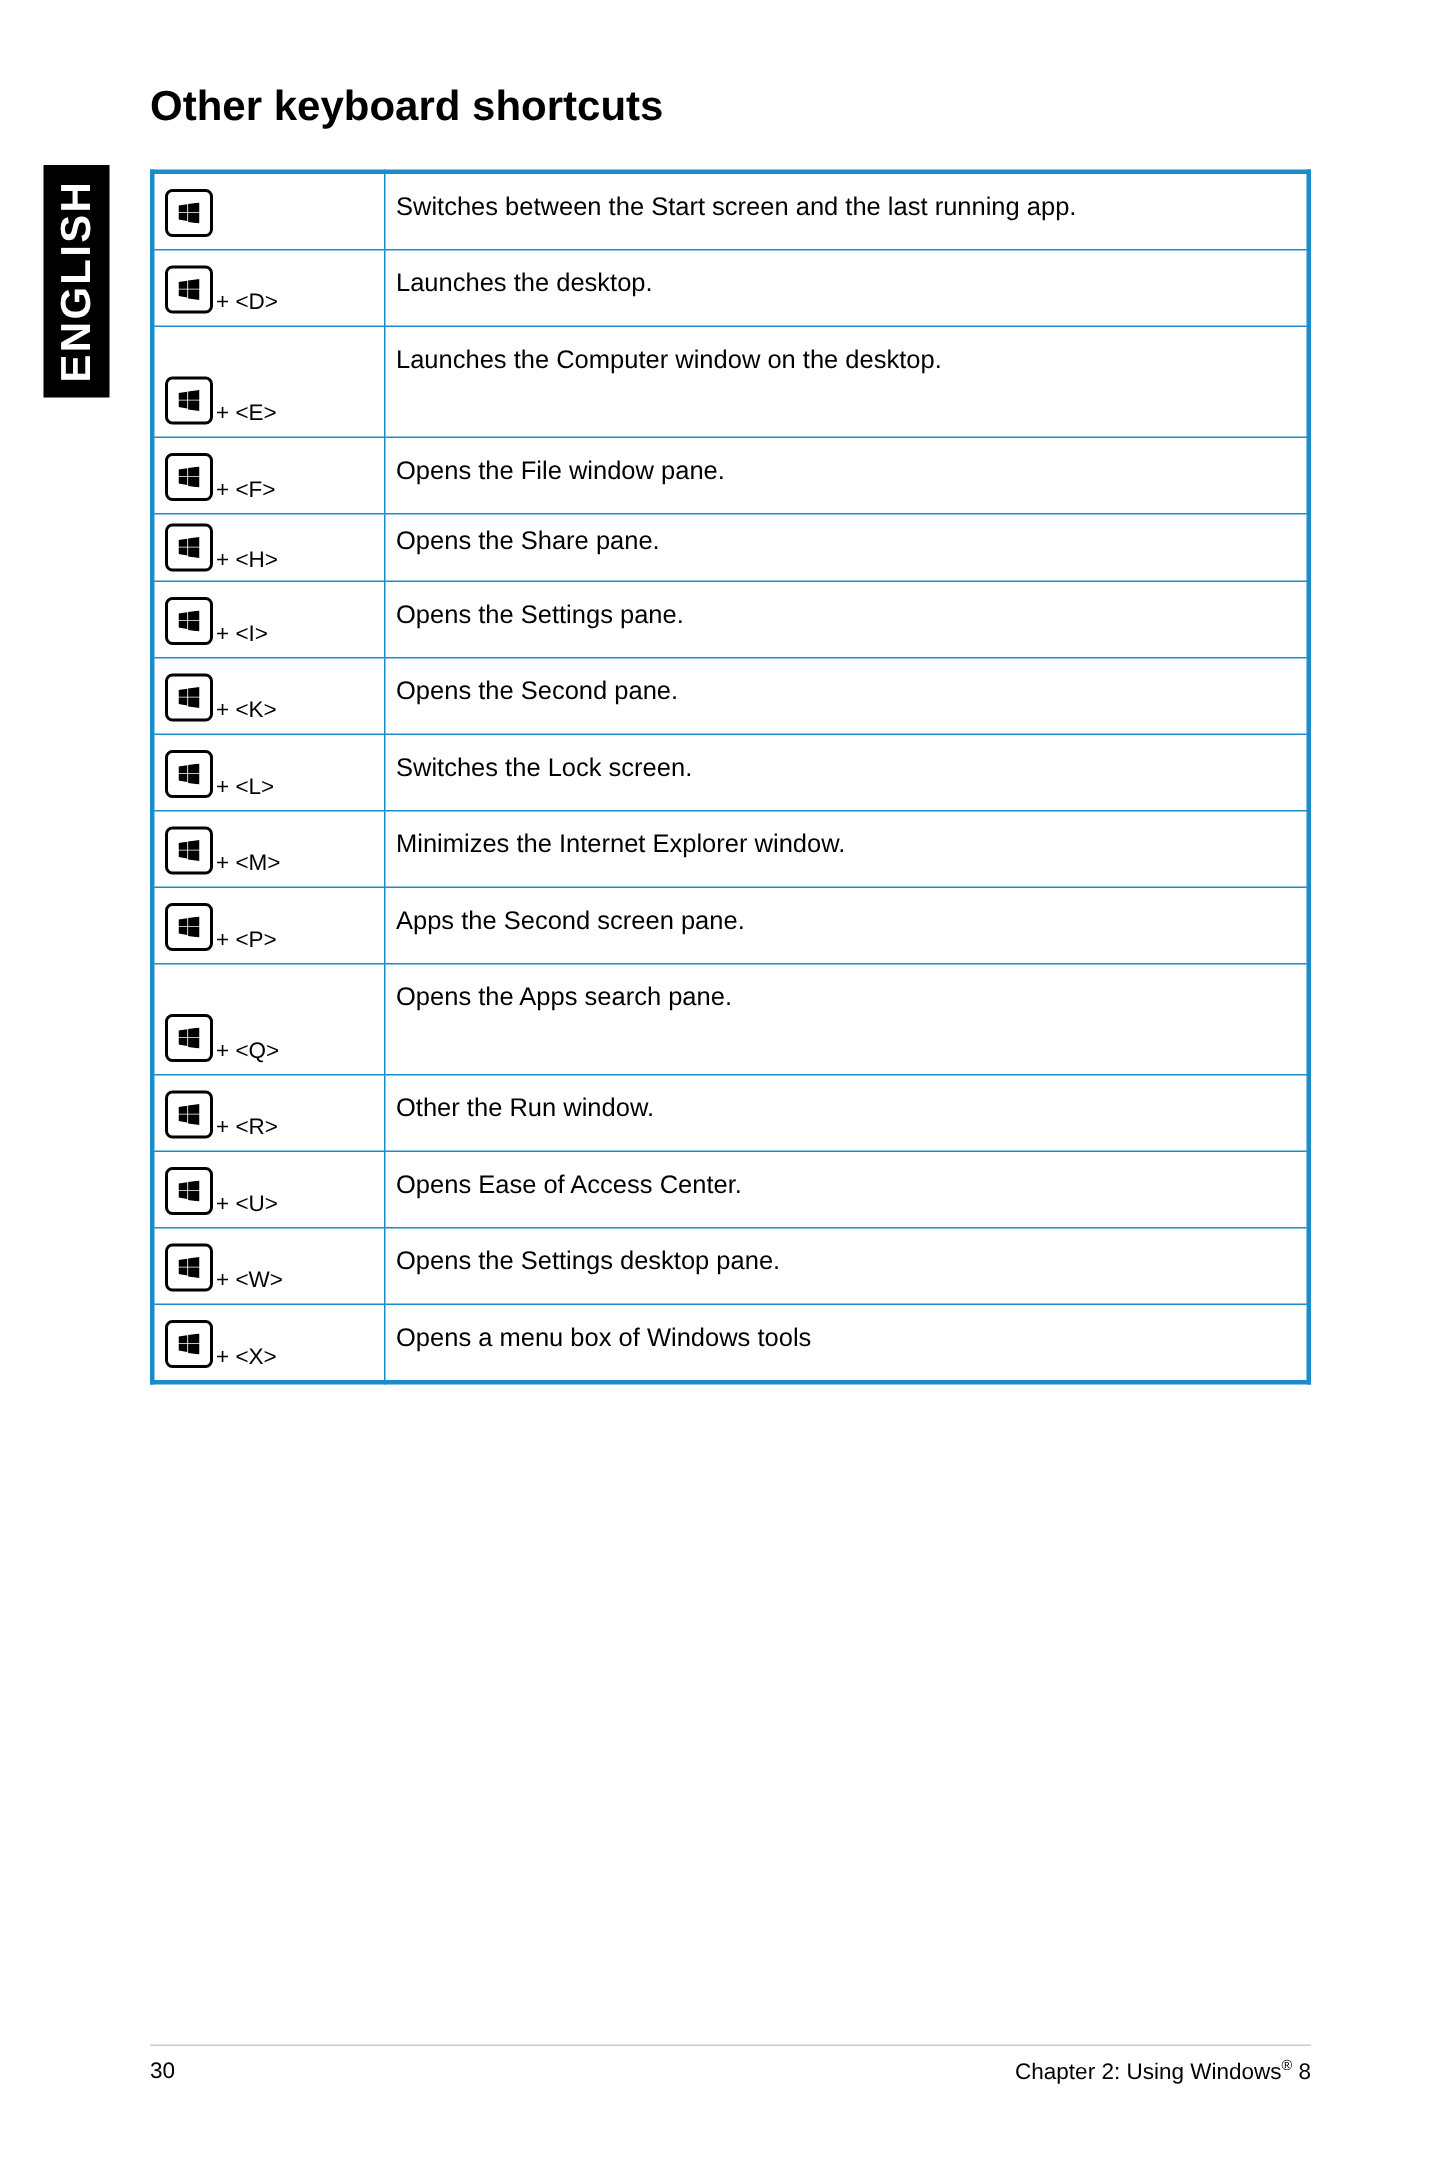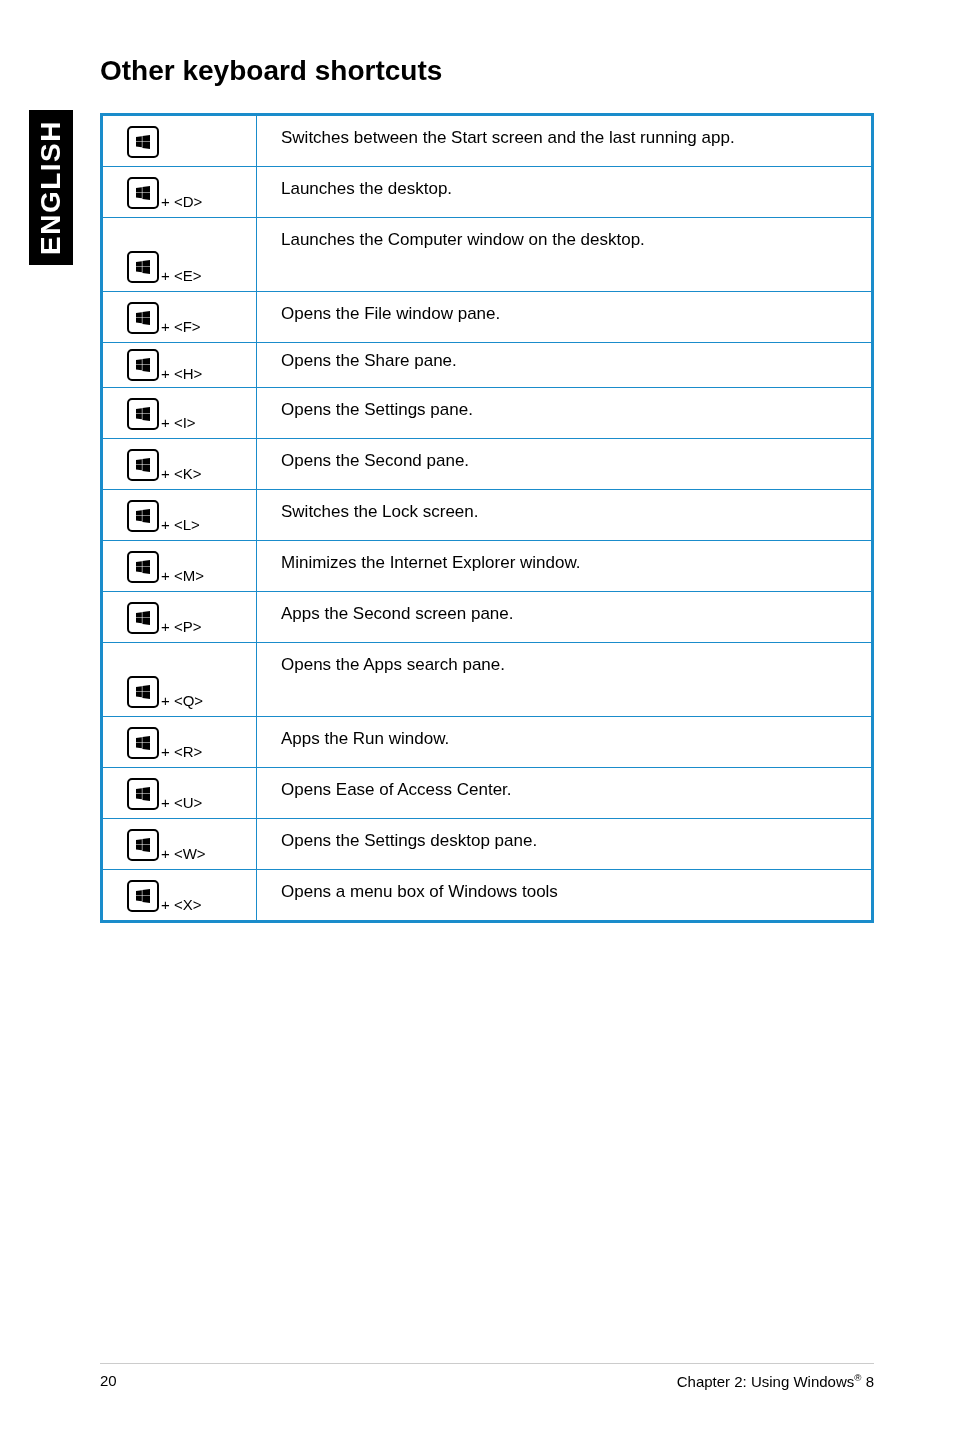--- a/index.html
+++ b/index.html
@@ -42,21 +42,21 @@
       margin-bottom: 18px;
     }
     sup { font-size: 0.65em; vertical-align: super; }
     table.shortcuts {
       width: 100%;
       border-collapse: collapse;
       border: 3px solid #1a8ccb;
     }
     table.shortcuts td {
       border-bottom: 1px solid #1a8ccb;
-      padding: 10px 24px;
+      padding: 10px 7px;
       vertical-align: top;
       font-size: 17px;
     }
     table.shortcuts tr:last-child td { border-bottom: none; }
     table.shortcuts td.key-col {
       width: 155px;
       border-right: 1px solid #1a8ccb;
       white-space: nowrap;
       vertical-align: bottom;
       padding-bottom: 8px;
@@ -178,21 +178,21 @@
         <tr class="tall">
           <td class="key-col"><span class="winkey"><svg viewBox="0 0 24 24" fill="#000">
                 <path d="M0 3.5 L10 2 L10 11 L0 11 Z M11 1.8 L24 0 L24 11 L11 11 Z M0 12 L10 12 L10 21 L0 19.5 Z M11 12 L24 12 L24 24 L11 22.2 Z"></path>
               </svg></span><span class="plus-combo"> + &lt;Q&gt;</span></td>
           <td class="desc-col">Opens the Apps search pane.</td>
         </tr>
         <tr>
           <td class="key-col"><span class="winkey"><svg viewBox="0 0 24 24" fill="#000">
                 <path d="M0 3.5 L10 2 L10 11 L0 11 Z M11 1.8 L24 0 L24 11 L11 11 Z M0 12 L10 12 L10 21 L0 19.5 Z M11 12 L24 12 L24 24 L11 22.2 Z"></path>
               </svg></span><span class="plus-combo"> + &lt;R&gt;</span></td>
-          <td class="desc-col">Apps the Run window.</td>
+          <td class="desc-col">Other the Run window.</td>
         </tr>
         <tr>
           <td class="key-col"><span class="winkey"><svg viewBox="0 0 24 24" fill="#000">
                 <path d="M0 3.5 L10 2 L10 11 L0 11 Z M11 1.8 L24 0 L24 11 L11 11 Z M0 12 L10 12 L10 21 L0 19.5 Z M11 12 L24 12 L24 24 L11 22.2 Z"></path>
               </svg></span><span class="plus-combo"> + &lt;U&gt;</span></td>
           <td class="desc-col">Opens Ease of Access Center.</td>
         </tr>
         <tr>
           <td class="key-col"><span class="winkey"><svg viewBox="0 0 24 24" fill="#000">
                 <path d="M0 3.5 L10 2 L10 11 L0 11 Z M11 1.8 L24 0 L24 11 L11 11 Z M0 12 L10 12 L10 21 L0 19.5 Z M11 12 L24 12 L24 24 L11 22.2 Z"></path>
@@ -202,18 +202,18 @@
         <tr>
           <td class="key-col"><span class="winkey"><svg viewBox="0 0 24 24" fill="#000">
                 <path d="M0 3.5 L10 2 L10 11 L0 11 Z M11 1.8 L24 0 L24 11 L11 11 Z M0 12 L10 12 L10 21 L0 19.5 Z M11 12 L24 12 L24 24 L11 22.2 Z"></path>
               </svg></span><span class="plus-combo"> + &lt;X&gt;</span></td>
           <td class="desc-col">Opens a menu box of Windows tools</td>
         </tr>
       </tbody>
   </table>
 
   <div class="footer">
-    <span>20</span>
+    <span>30</span>
     <span>
       <span>Chapter 2: Using Windows</span><sup>®</sup><span> 8</span>
     </span>
   </div>
 </div>
 
 </body></html>

